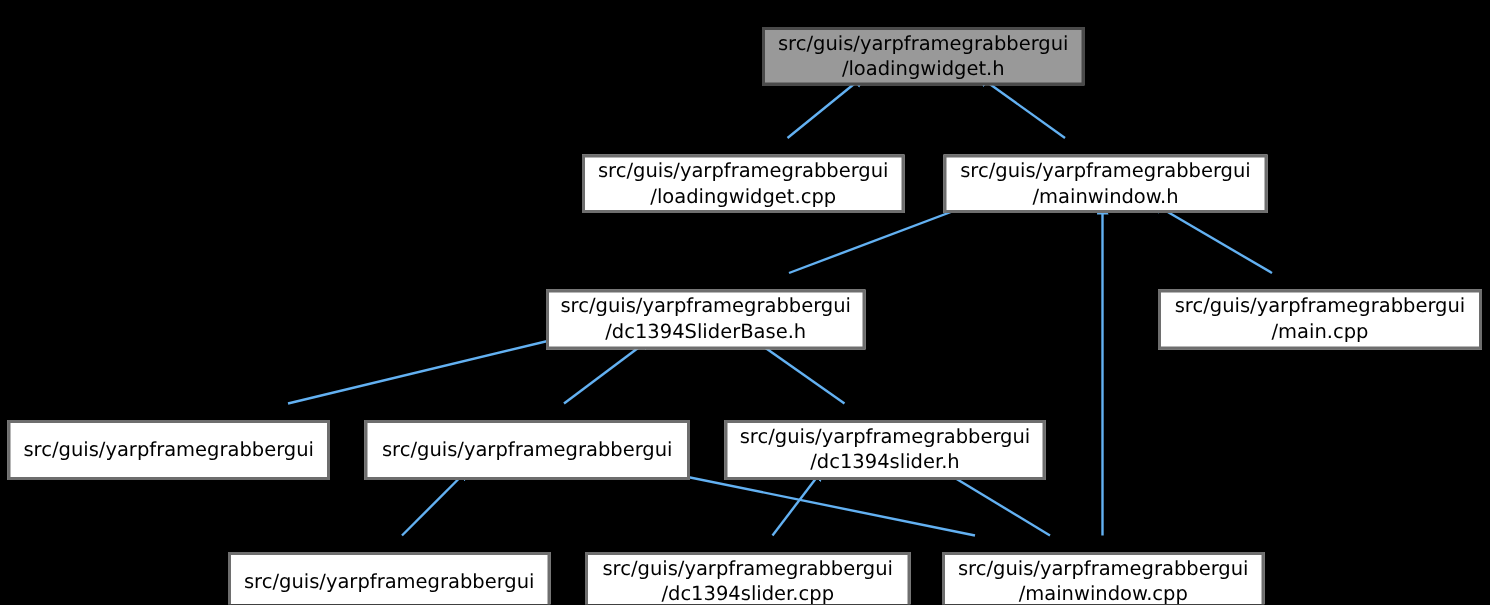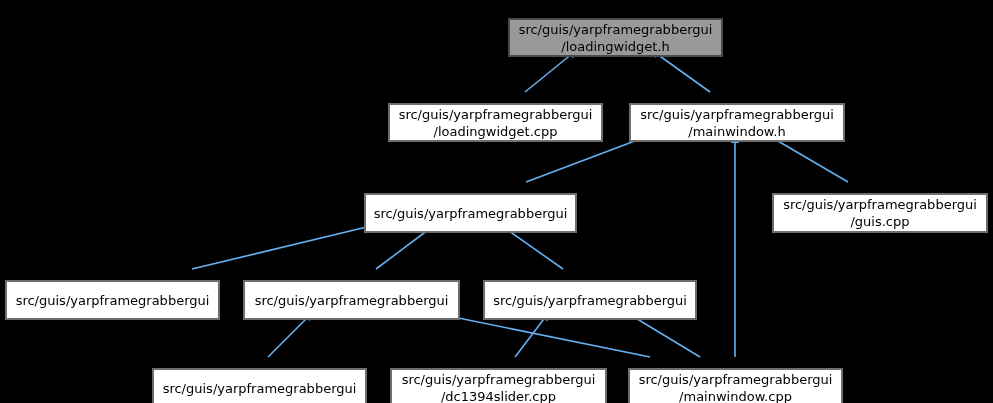--- a/index.html
+++ b/index.html
@@ -88,33 +88,35 @@
       <div class="node" style="left: 388px; top: 92px; width: 215px; height: 39px;">
         <span>src/guis/yarpframegrabbergui</span>
         <span>/loadingwidget.cpp</span>
       </div>
       <div class="node" style="left: 629px; top: 92px; width: 216px; height: 39px;">
         <span>src/guis/yarpframegrabbergui</span>
         <span>/mainwindow.h</span>
       </div>
       <div class="node" style="left: 364px; top: 182px; width: 213px; height: 40px;">
         <span>src/guis/yarpframegrabbergui</span>
+        <span>/dc1394SliderBase.h</span>
       </div>
       <div class="node" style="left: 772px; top: 182px; width: 216px; height: 40px;">
         <span>src/guis/yarpframegrabbergui</span>
-        <span>/guis.cpp</span>
+        <span>/main.cpp</span>
       </div>
       <div class="node" style="left: 5px; top: 269px; width: 215px; height: 40px;">
         <span>src/guis/yarpframegrabbergui</span>
       </div>
       <div class="node" style="left: 243px; top: 269px; width: 217px; height: 40px;">
         <span>src/guis/yarpframegrabbergui</span>
       </div>
       <div class="node" style="left: 483px; top: 269px; width: 214px; height: 40px;">
         <span>src/guis/yarpframegrabbergui</span>
+        <span>/dc1394slider.h</span>
       </div>
       <div class="node" style="left: 152px; top: 357px; width: 215px; height: 40px;">
         <span>src/guis/yarpframegrabbergui</span>
       </div>
       <div class="node" style="left: 390px; top: 357px; width: 217px; height: 40px;">
         <span>src/guis/yarpframegrabbergui</span>
         <span>/dc1394slider.cpp</span>
       </div>
       <div class="node" style="left: 628px; top: 357px; width: 215px; height: 40px;">
         <span>src/guis/yarpframegrabbergui</span>

